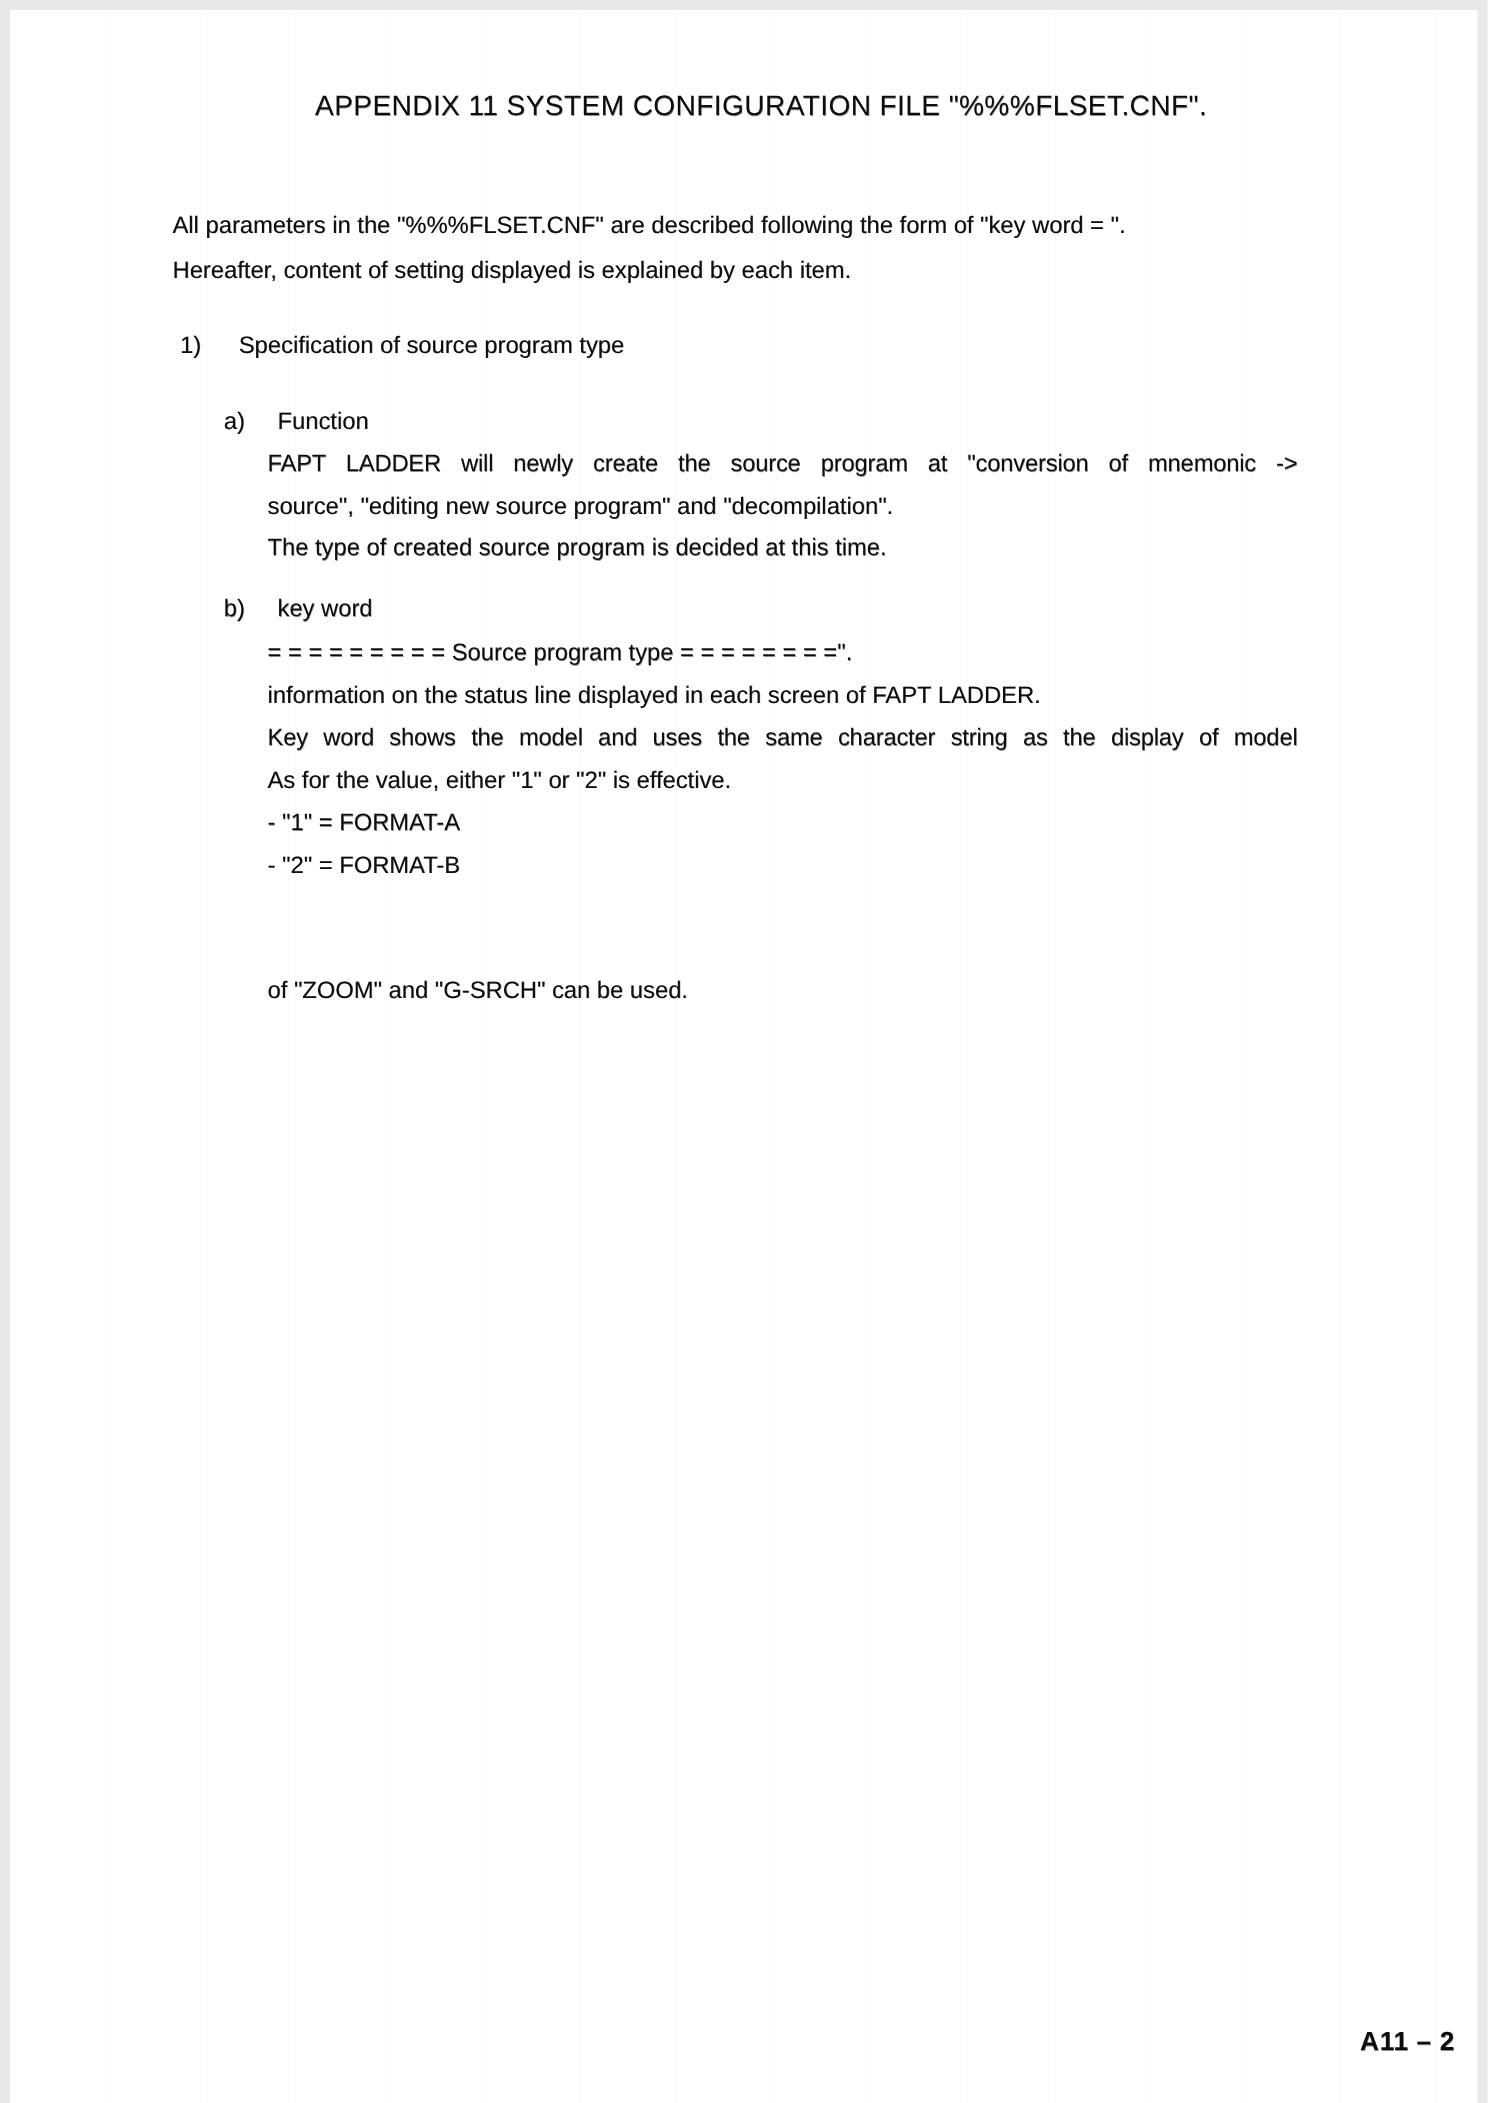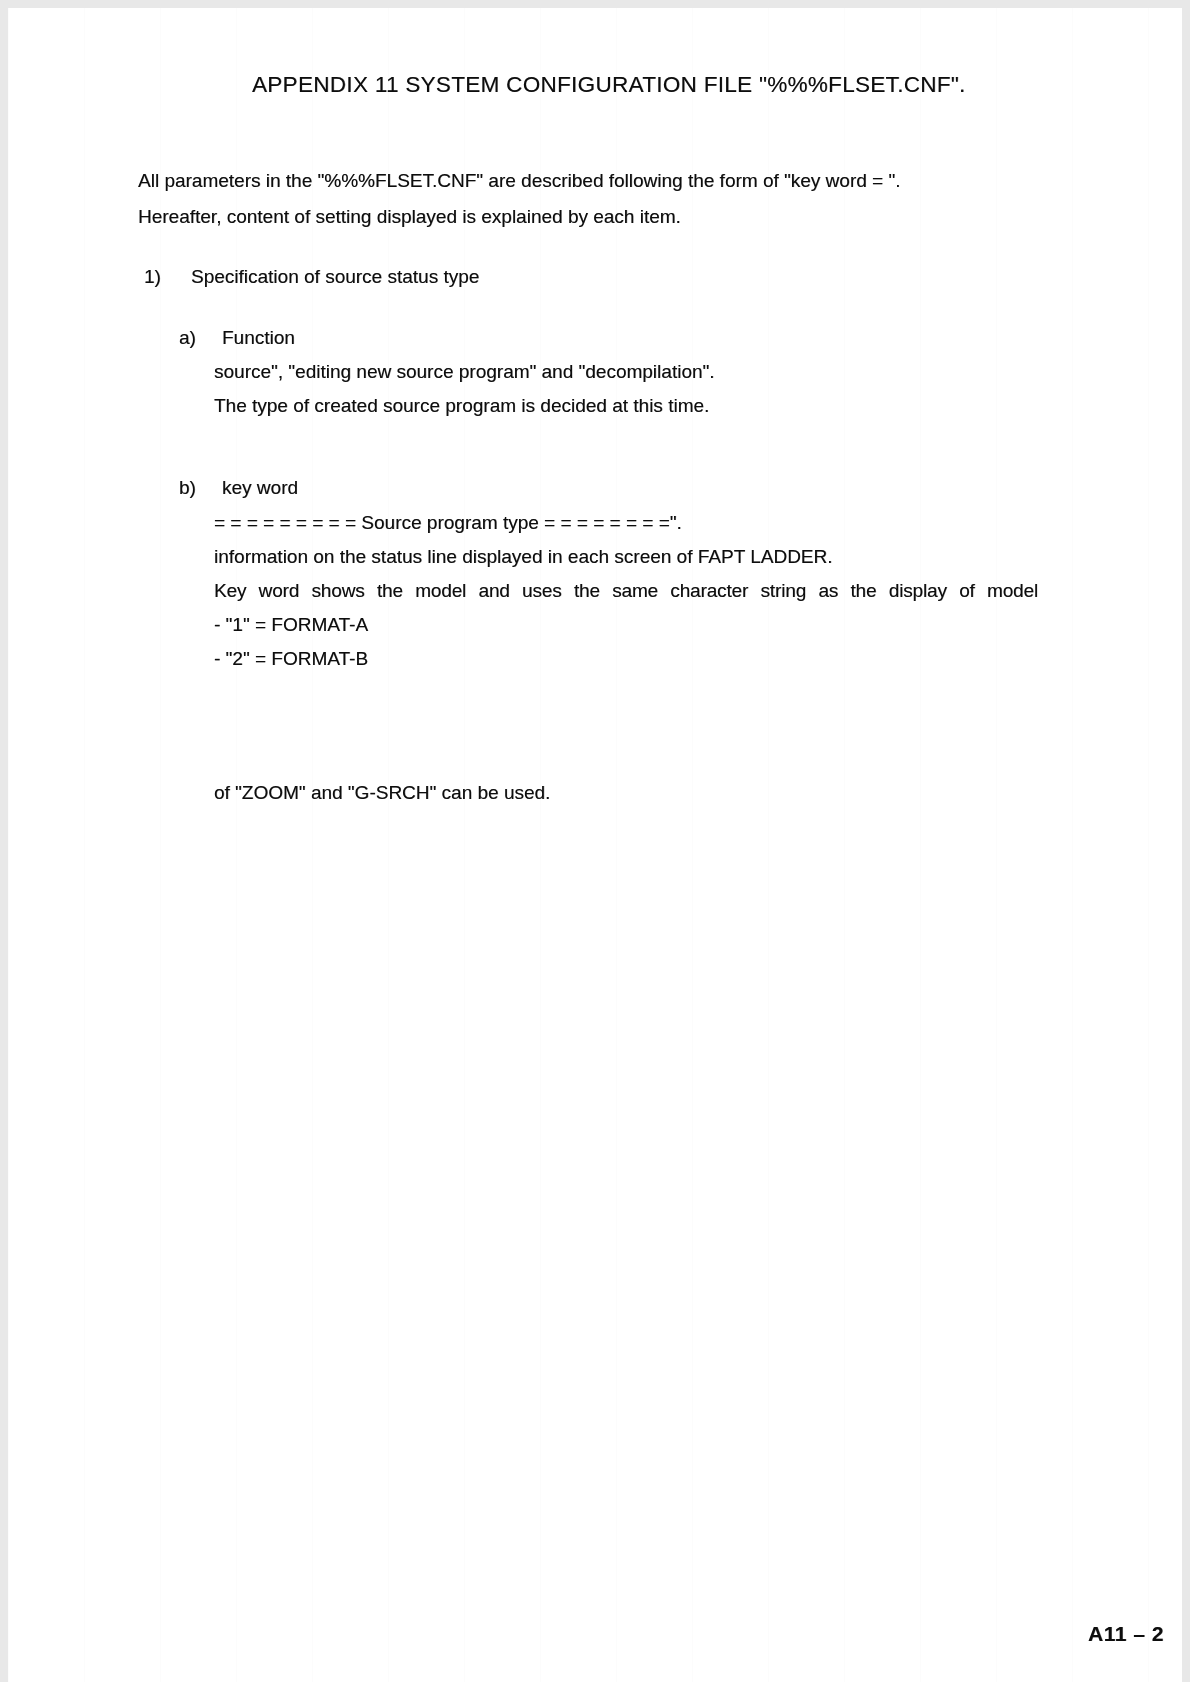--- a/index.html
+++ b/index.html
@@ -83,42 +83,44 @@
 
   <div class="txt title">APPENDIX 11 SYSTEM CONFIGURATION FILE "%%%FLSET.CNF".</div>
 
   <div class="txt intro">
     <div class="line">All parameters in the "%%%FLSET.CNF" are described following the form of "key word = ".</div>
     <div class="line">Hereafter, content of setting displayed is explained by each item.</div>
   </div>
 
   <div class="txt sec1 heading-row">
     <span class="num">1)</span>
-    <span>Specification of source status type</span>
+    <span>Specification of source program type</span>
   </div>
 
   <div class="txt sub-a-head heading-row sub-head">
     <span class="num">a)</span>
     <span>Function</span>
   </div>
 
   <div class="txt body-block a-lines">
+    <div class="line just">FAPT LADDER will newly create the source program at "conversion of mnemonic -&gt;</div>
     <div class="line">source", "editing new source program" and "decompilation".</div>
     <div class="line">The type of created source program is decided at this time.</div>
   </div>
 
   <div class="txt sub-b-head heading-row sub-head">
     <span class="num">b)</span>
     <span>key word</span>
   </div>
 
   <div class="txt body-block b-lines">
     <div class="line">= = = = = = = = = Source program type = = = = = = = =".</div>
     <div class="line">information on the status line displayed in each screen of FAPT LADDER.</div>
     <div class="line just">Key word shows the model and uses the same character string as the display of model</div>
+    <div class="line">As for the value, either "1" or "2" is effective.</div>
     <div class="line">- "1"  =  FORMAT-A</div>
     <div class="line">- "2"  =  FORMAT-B</div>
   </div>
 
   <div class="txt body-block closing">
     <div class="line">of "ZOOM" and "G-SRCH" can be used.</div>
   </div>
 
   <div class="txt footer">A11 – 2</div>
 

